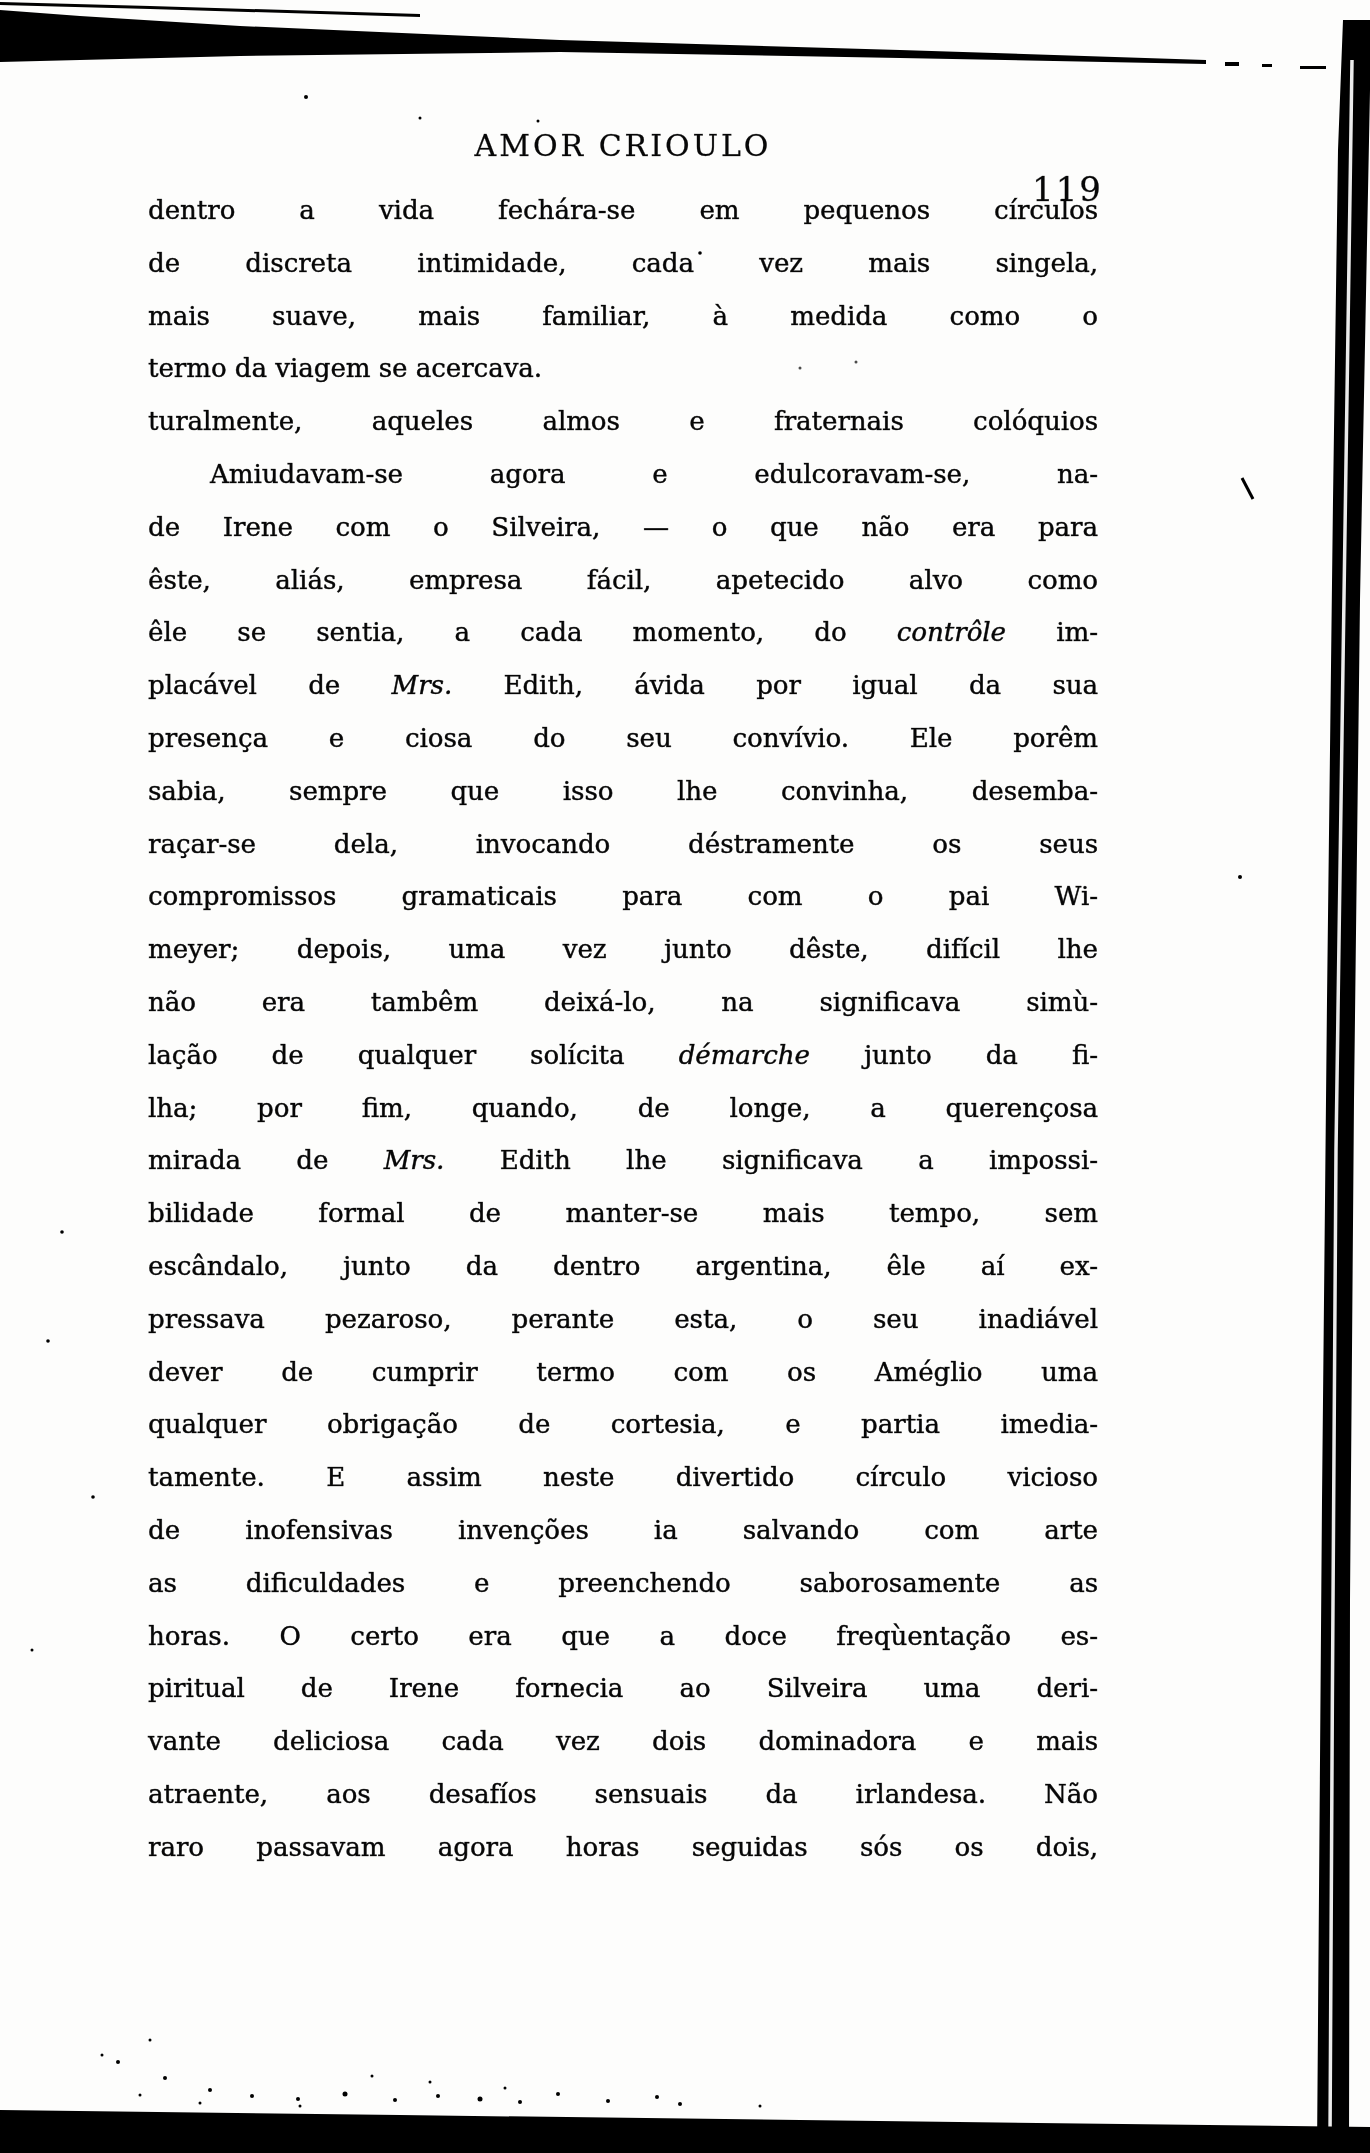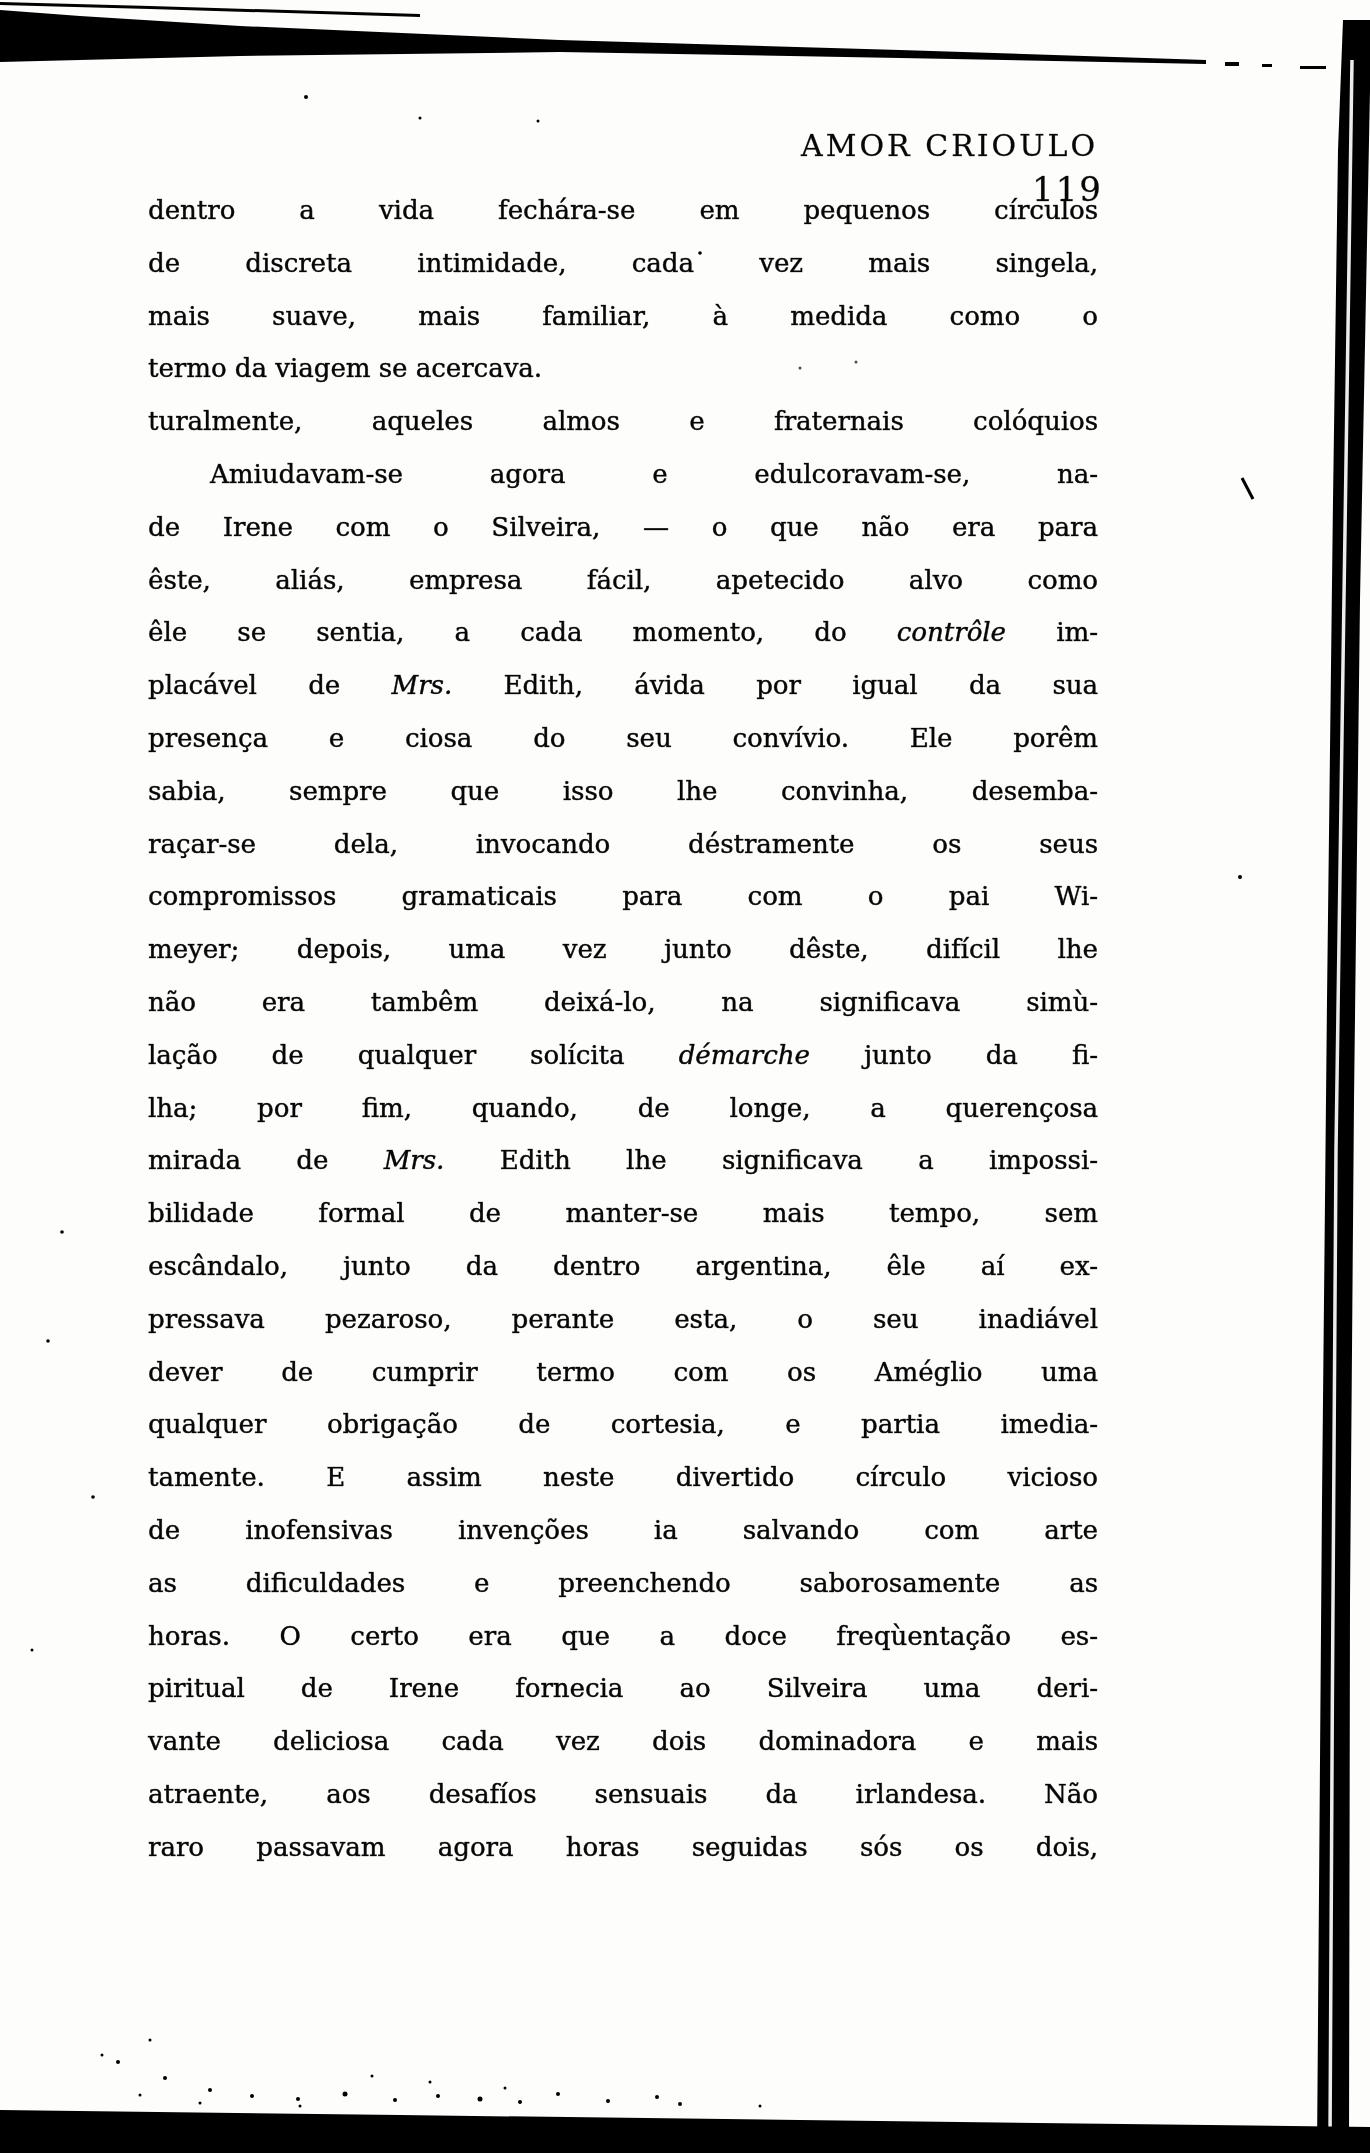--- a/index.html
+++ b/index.html
@@ -11,21 +11,21 @@
   .scan-page {
     position: absolute; inset: 0;
     width: 1370px; height: 2153px;
     background: var(--paper, #fdfdfc);
     font-family: "DejaVu Serif", "Liberation Serif", serif;
     color: var(--ink, #070707);
   }
   .header-title {
     position: absolute;
     left: 148px; top: 128px; width: 950px;
-    text-align: right;
+    text-align: center;
     font-size: 30px;
     letter-spacing: 3px;
     -webkit-text-stroke: 0.4px rgba(0,0,0,0.55);
   }
   .page-number {
     position: absolute;
     left: 1032px; top: 126px;
     font-size: 34px;
     letter-spacing: 2px;
     margin-top: 43px;

